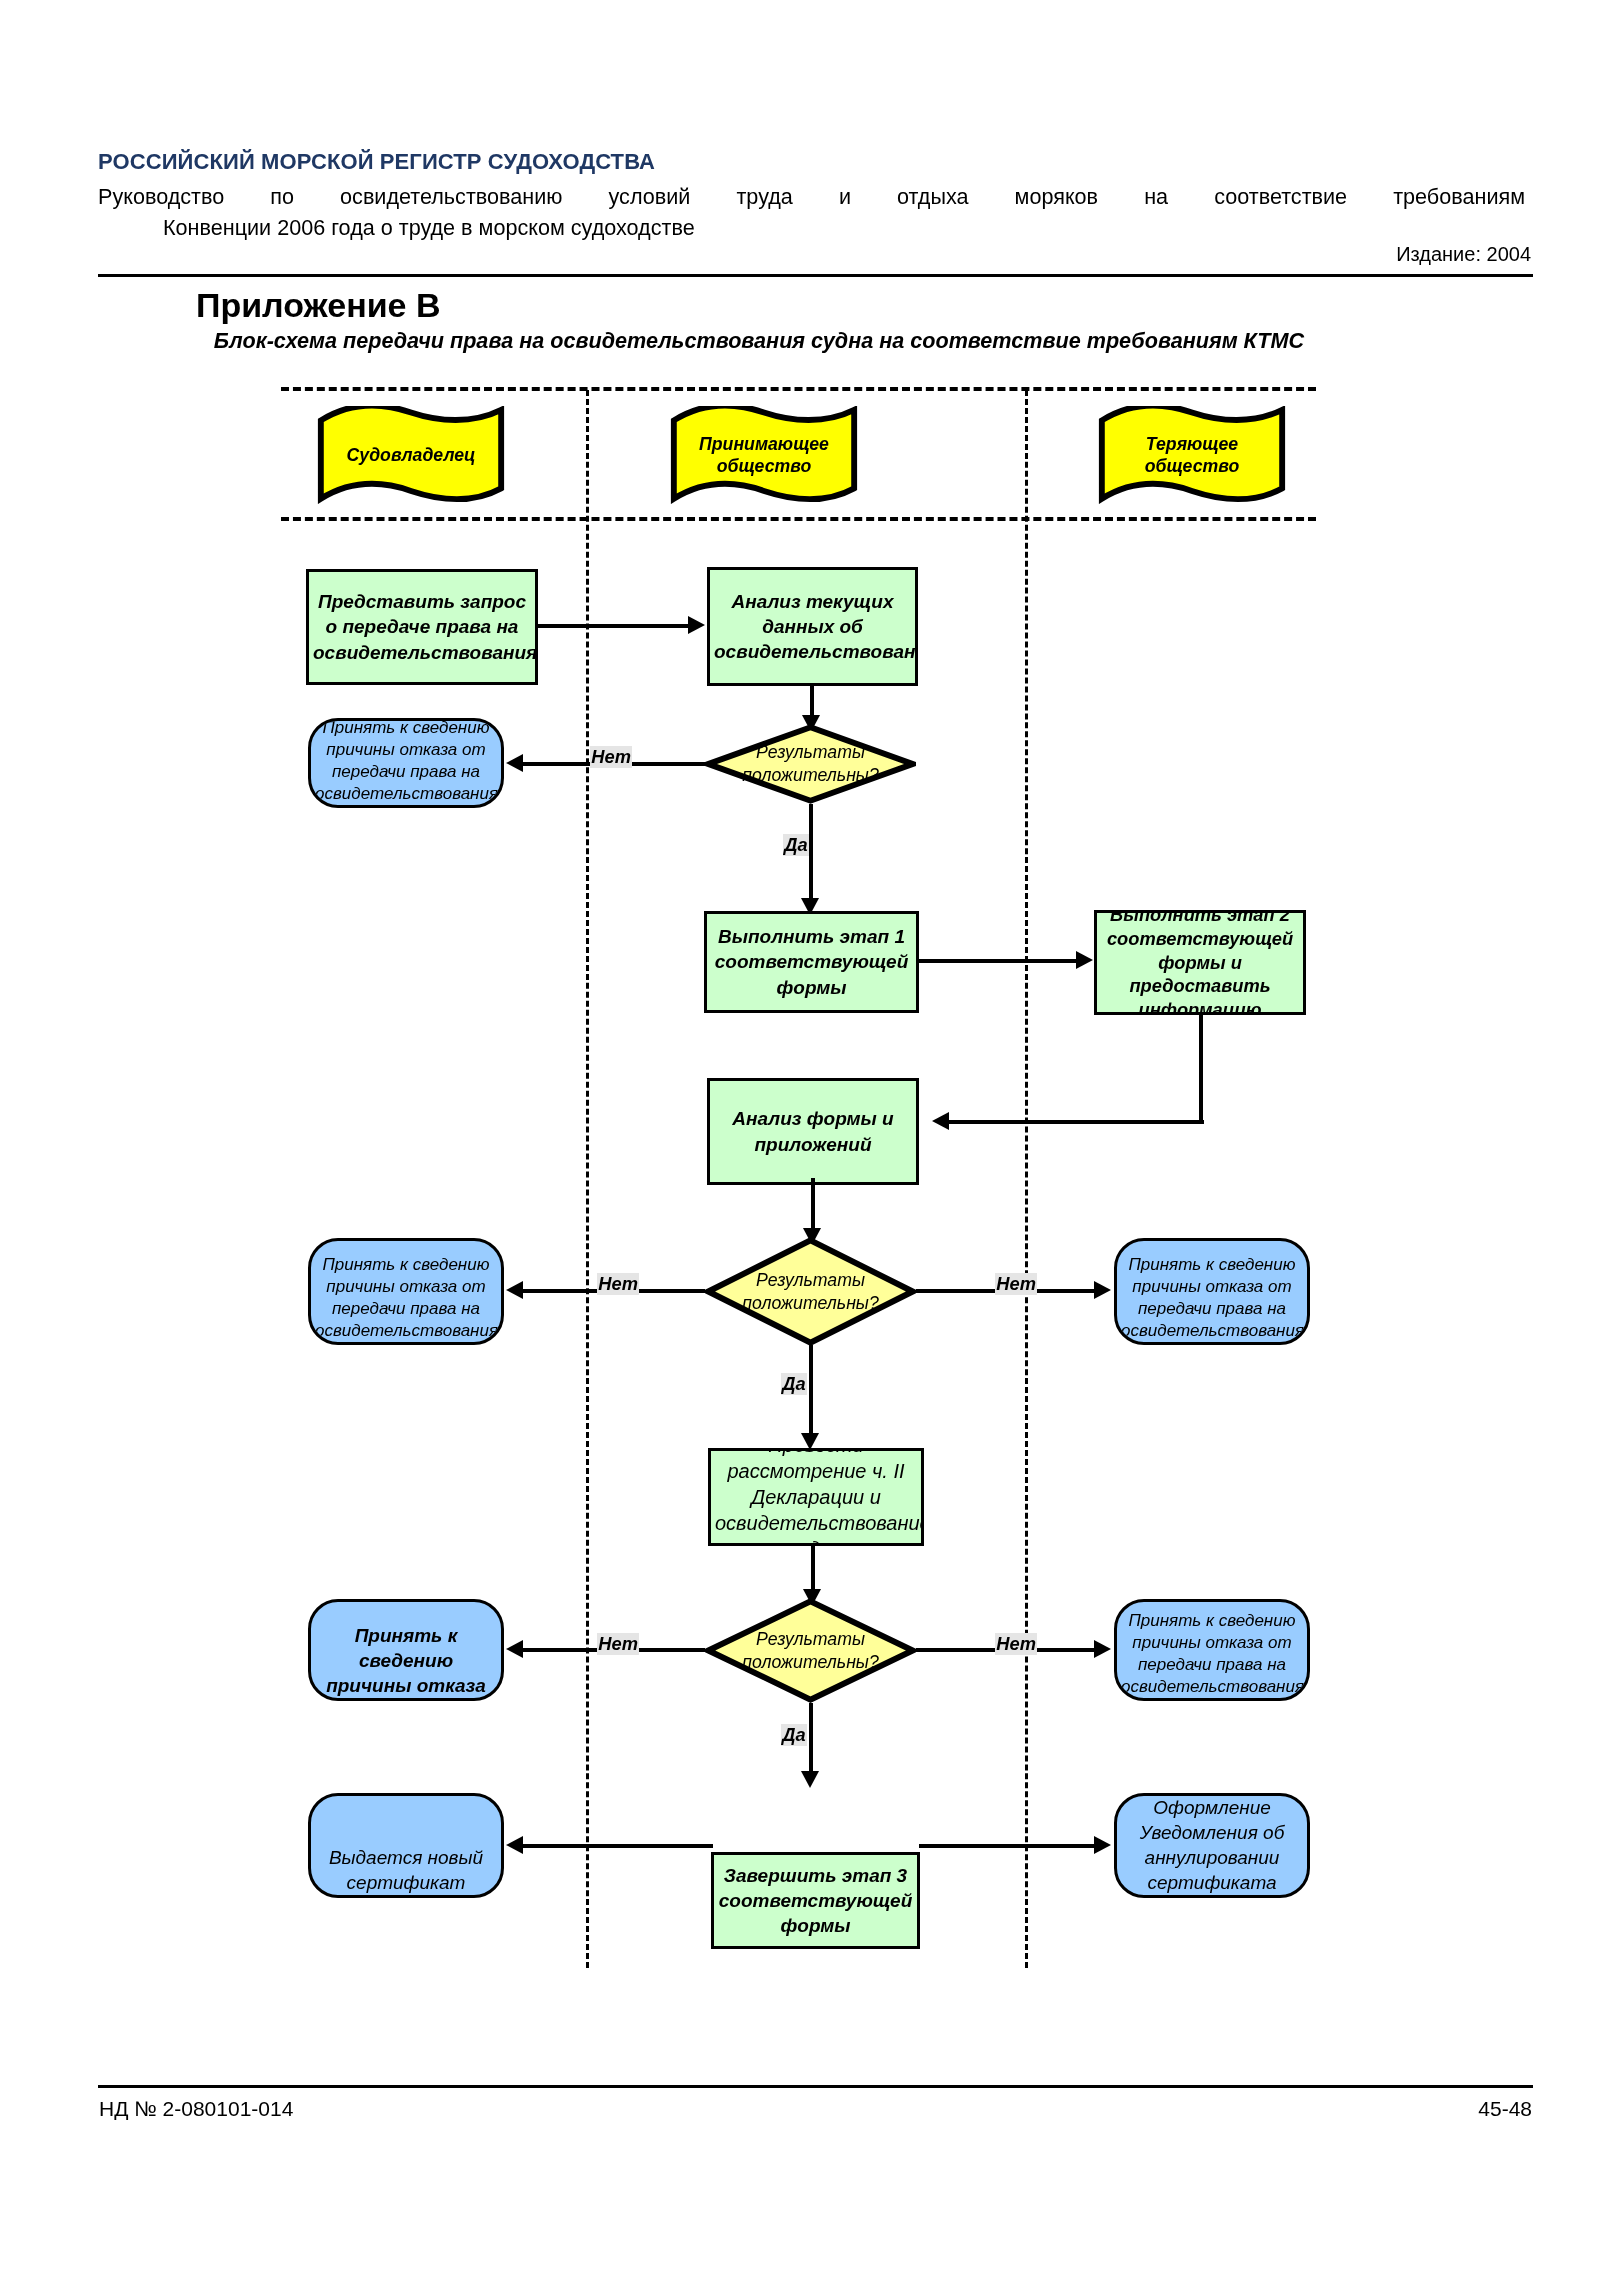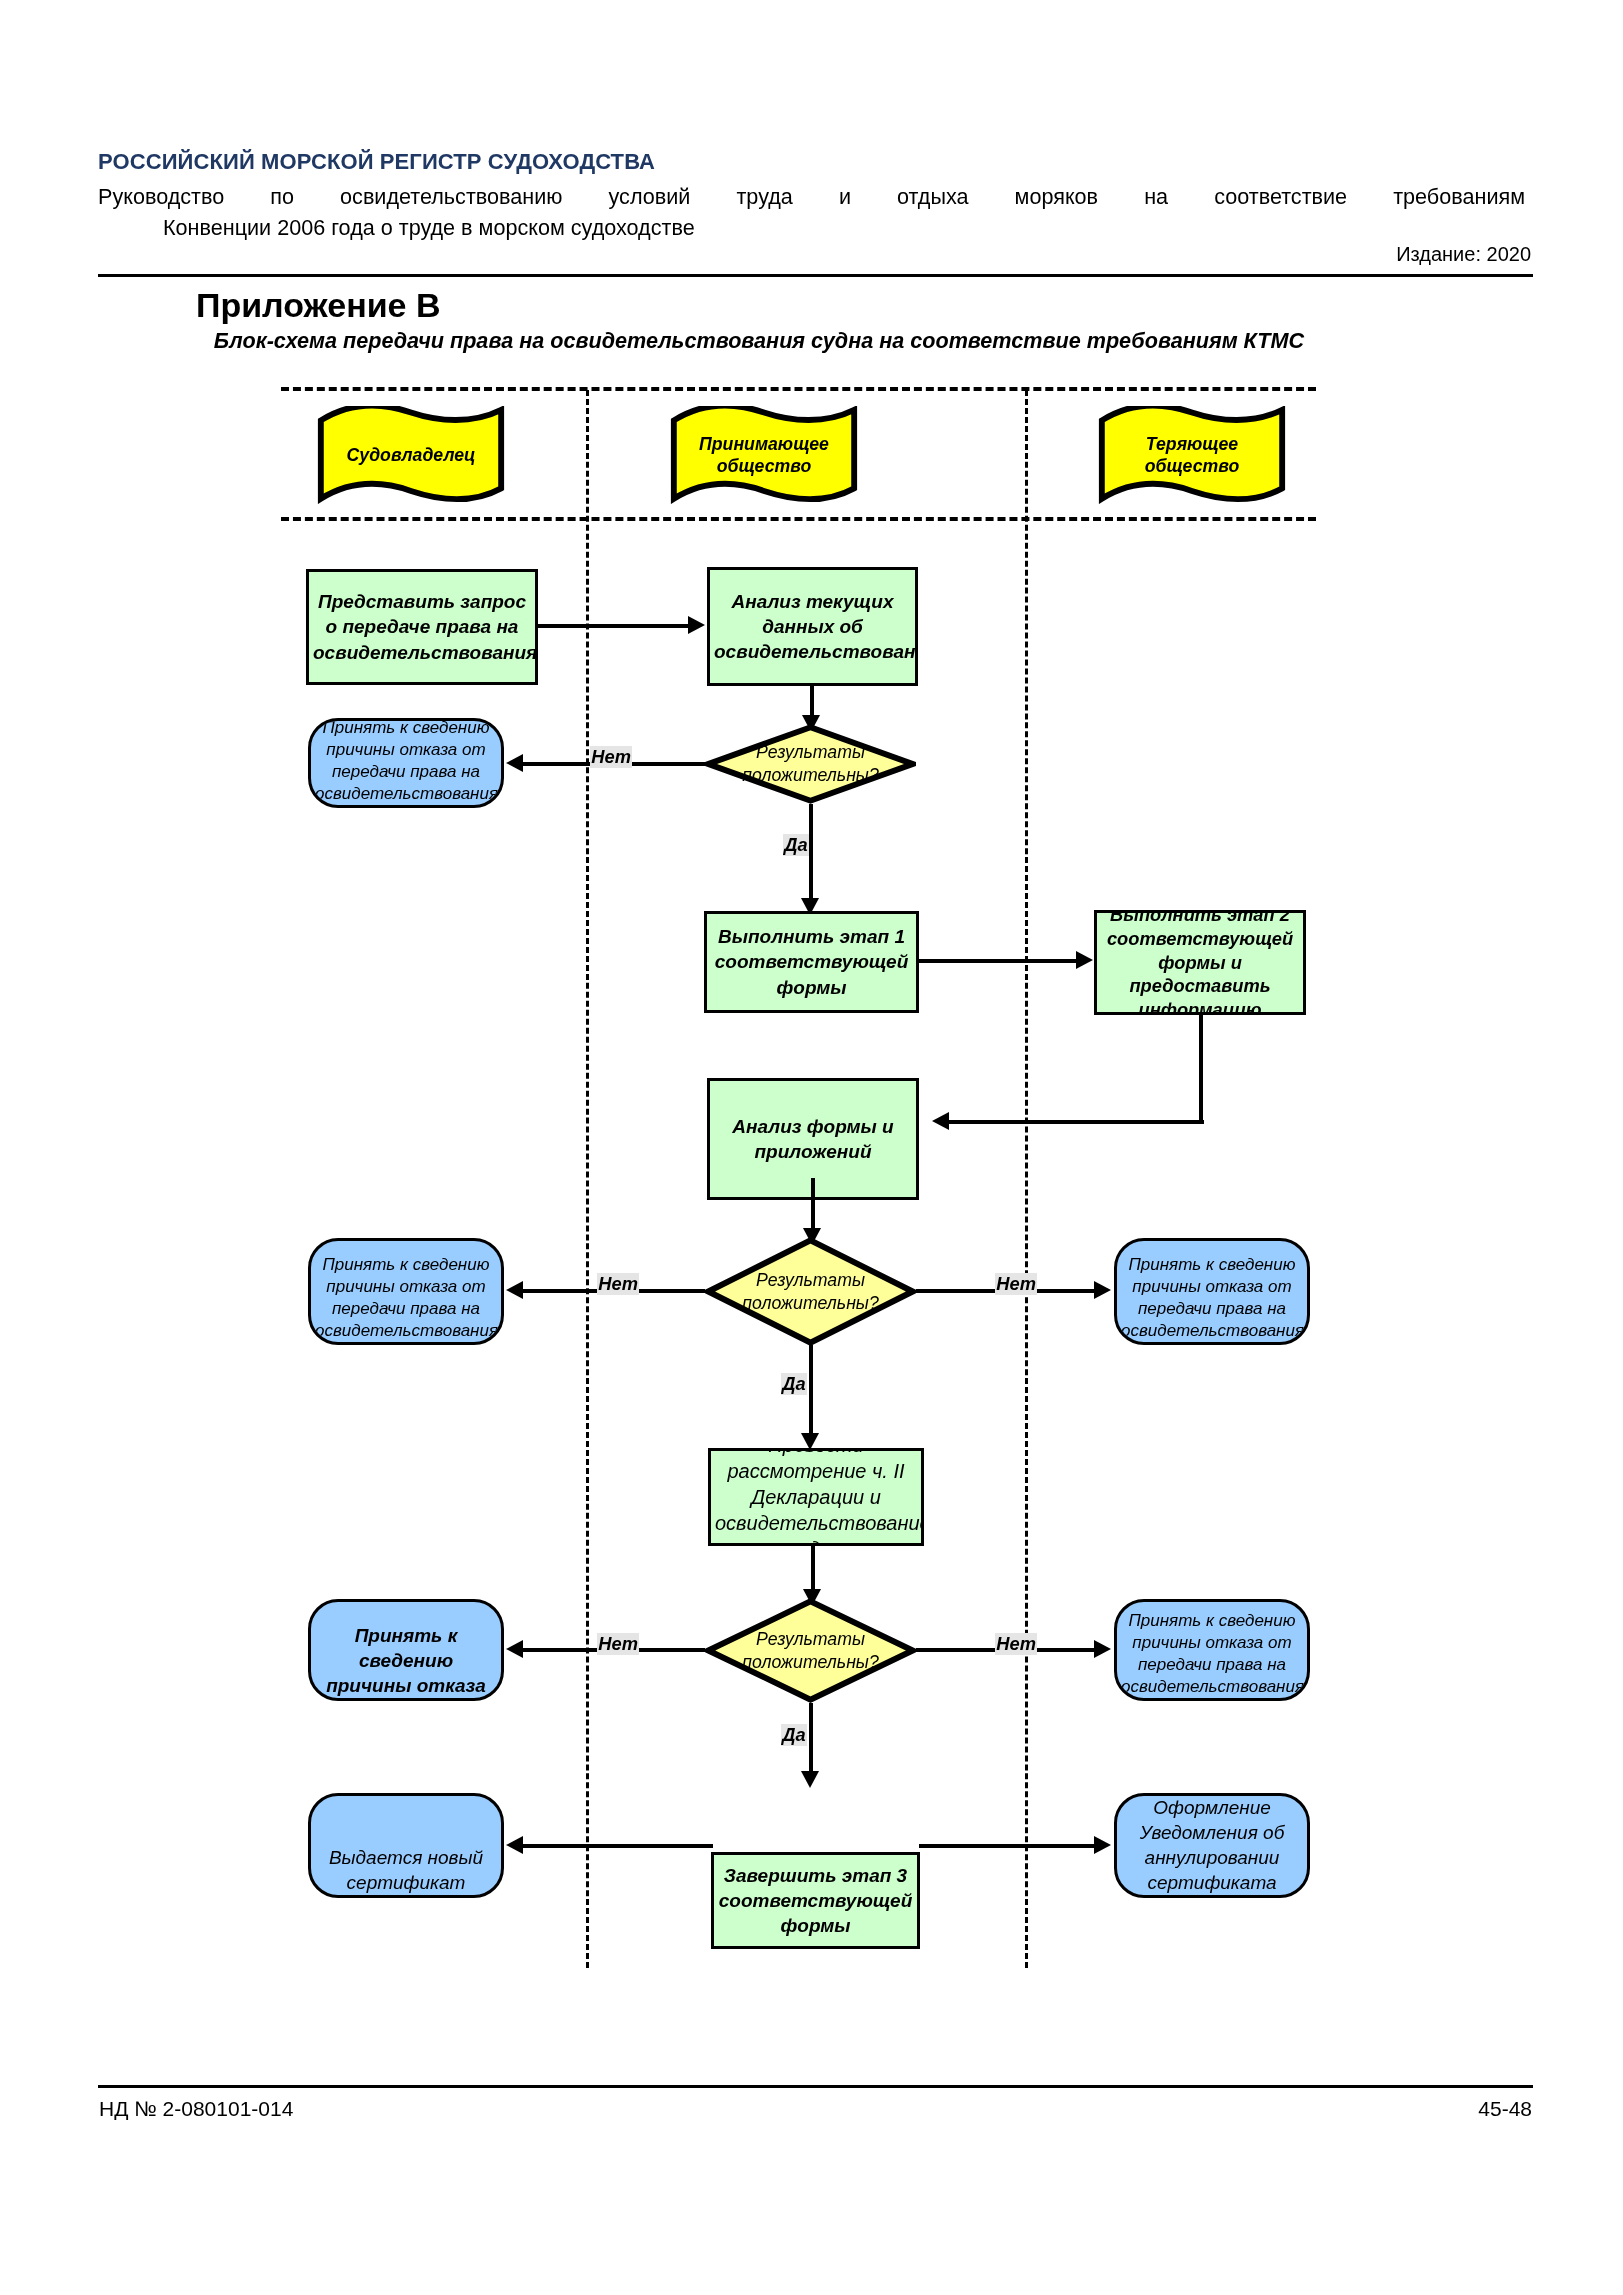--- a/index.html
+++ b/index.html
@@ -76,21 +76,21 @@
   #footer-right{position:absolute;left:98px;top:2097px;width:1434px;text-align:right;font-size:21px;}
 </style>
 </head>
 <body>
 
 <div id="header">
   <div id="org-title">РОССИЙСКИЙ МОРСКОЙ РЕГИСТР СУДОХОДСТВА</div>
   <div id="doc-line1">Руководство по освидетельствованию условий труда и отдыха моряков на соответствие требованиям</div>
   <div id="doc-line2">Конвенции 2006 года о труде в морском судоходстве</div>
 </div>
-<div id="edition">Издание: 2020</div>
+<div id="edition">Издание: 2004</div>
 <div id="header-rule"></div>
 
 <div id="appendix-title">Приложение В</div>
 <div id="chart-title">Блок-схема передачи права на освидетельствования судна на соответствие требованиям КТМС</div>
 
 <div id="lane-top"></div>
 <div id="lane-bottom"></div>
 <div class="lane-div" id="lane-div-1"></div>
 <div class="lane-div" id="lane-div-2"></div>
 
@@ -156,21 +156,21 @@
   <div class="txt">Выполнить этап 2 соответствующей формы и предоставить информацию</div>
 </div>
 
 <div class="hline" style="left:919px;top:959px;width:158px;"></div>
 <div class="arrow ar-right" style="left:1076px;top:951px;"></div>
 
 <div class="vline" style="left:1199px;top:1013px;height:111px;"></div>
 <div class="hline" style="left:949px;top:1120px;width:255px;"></div>
 <div class="arrow ar-left" style="left:932px;top:1112px;"></div>
 
-<div class="node proc f29 clipbox" style="left:707px;top:1078px;width:212px;height:122px;">
+<div class="node proc f29 clipbox" style="left:707px;top:1078px;width:212px;height:107px;">
   <div class="txt">Анализ формы и приложений</div>
 </div>
 
 <div class="vline" style="left:811px;top:1178px;height:54px;"></div>
 <div class="arrow ar-down" style="left:803px;top:1228px;"></div>
 
 <div class="node dec" style="left:705px;top:1237px;width:211px;height:109px;">
   <svg width="211" height="109" viewBox="0 0 322 166">
     <polygon points="161,5 317,83 161,161 5,83" fill="#FFFF99" stroke="#000" stroke-width="9"></polygon>
   </svg>

